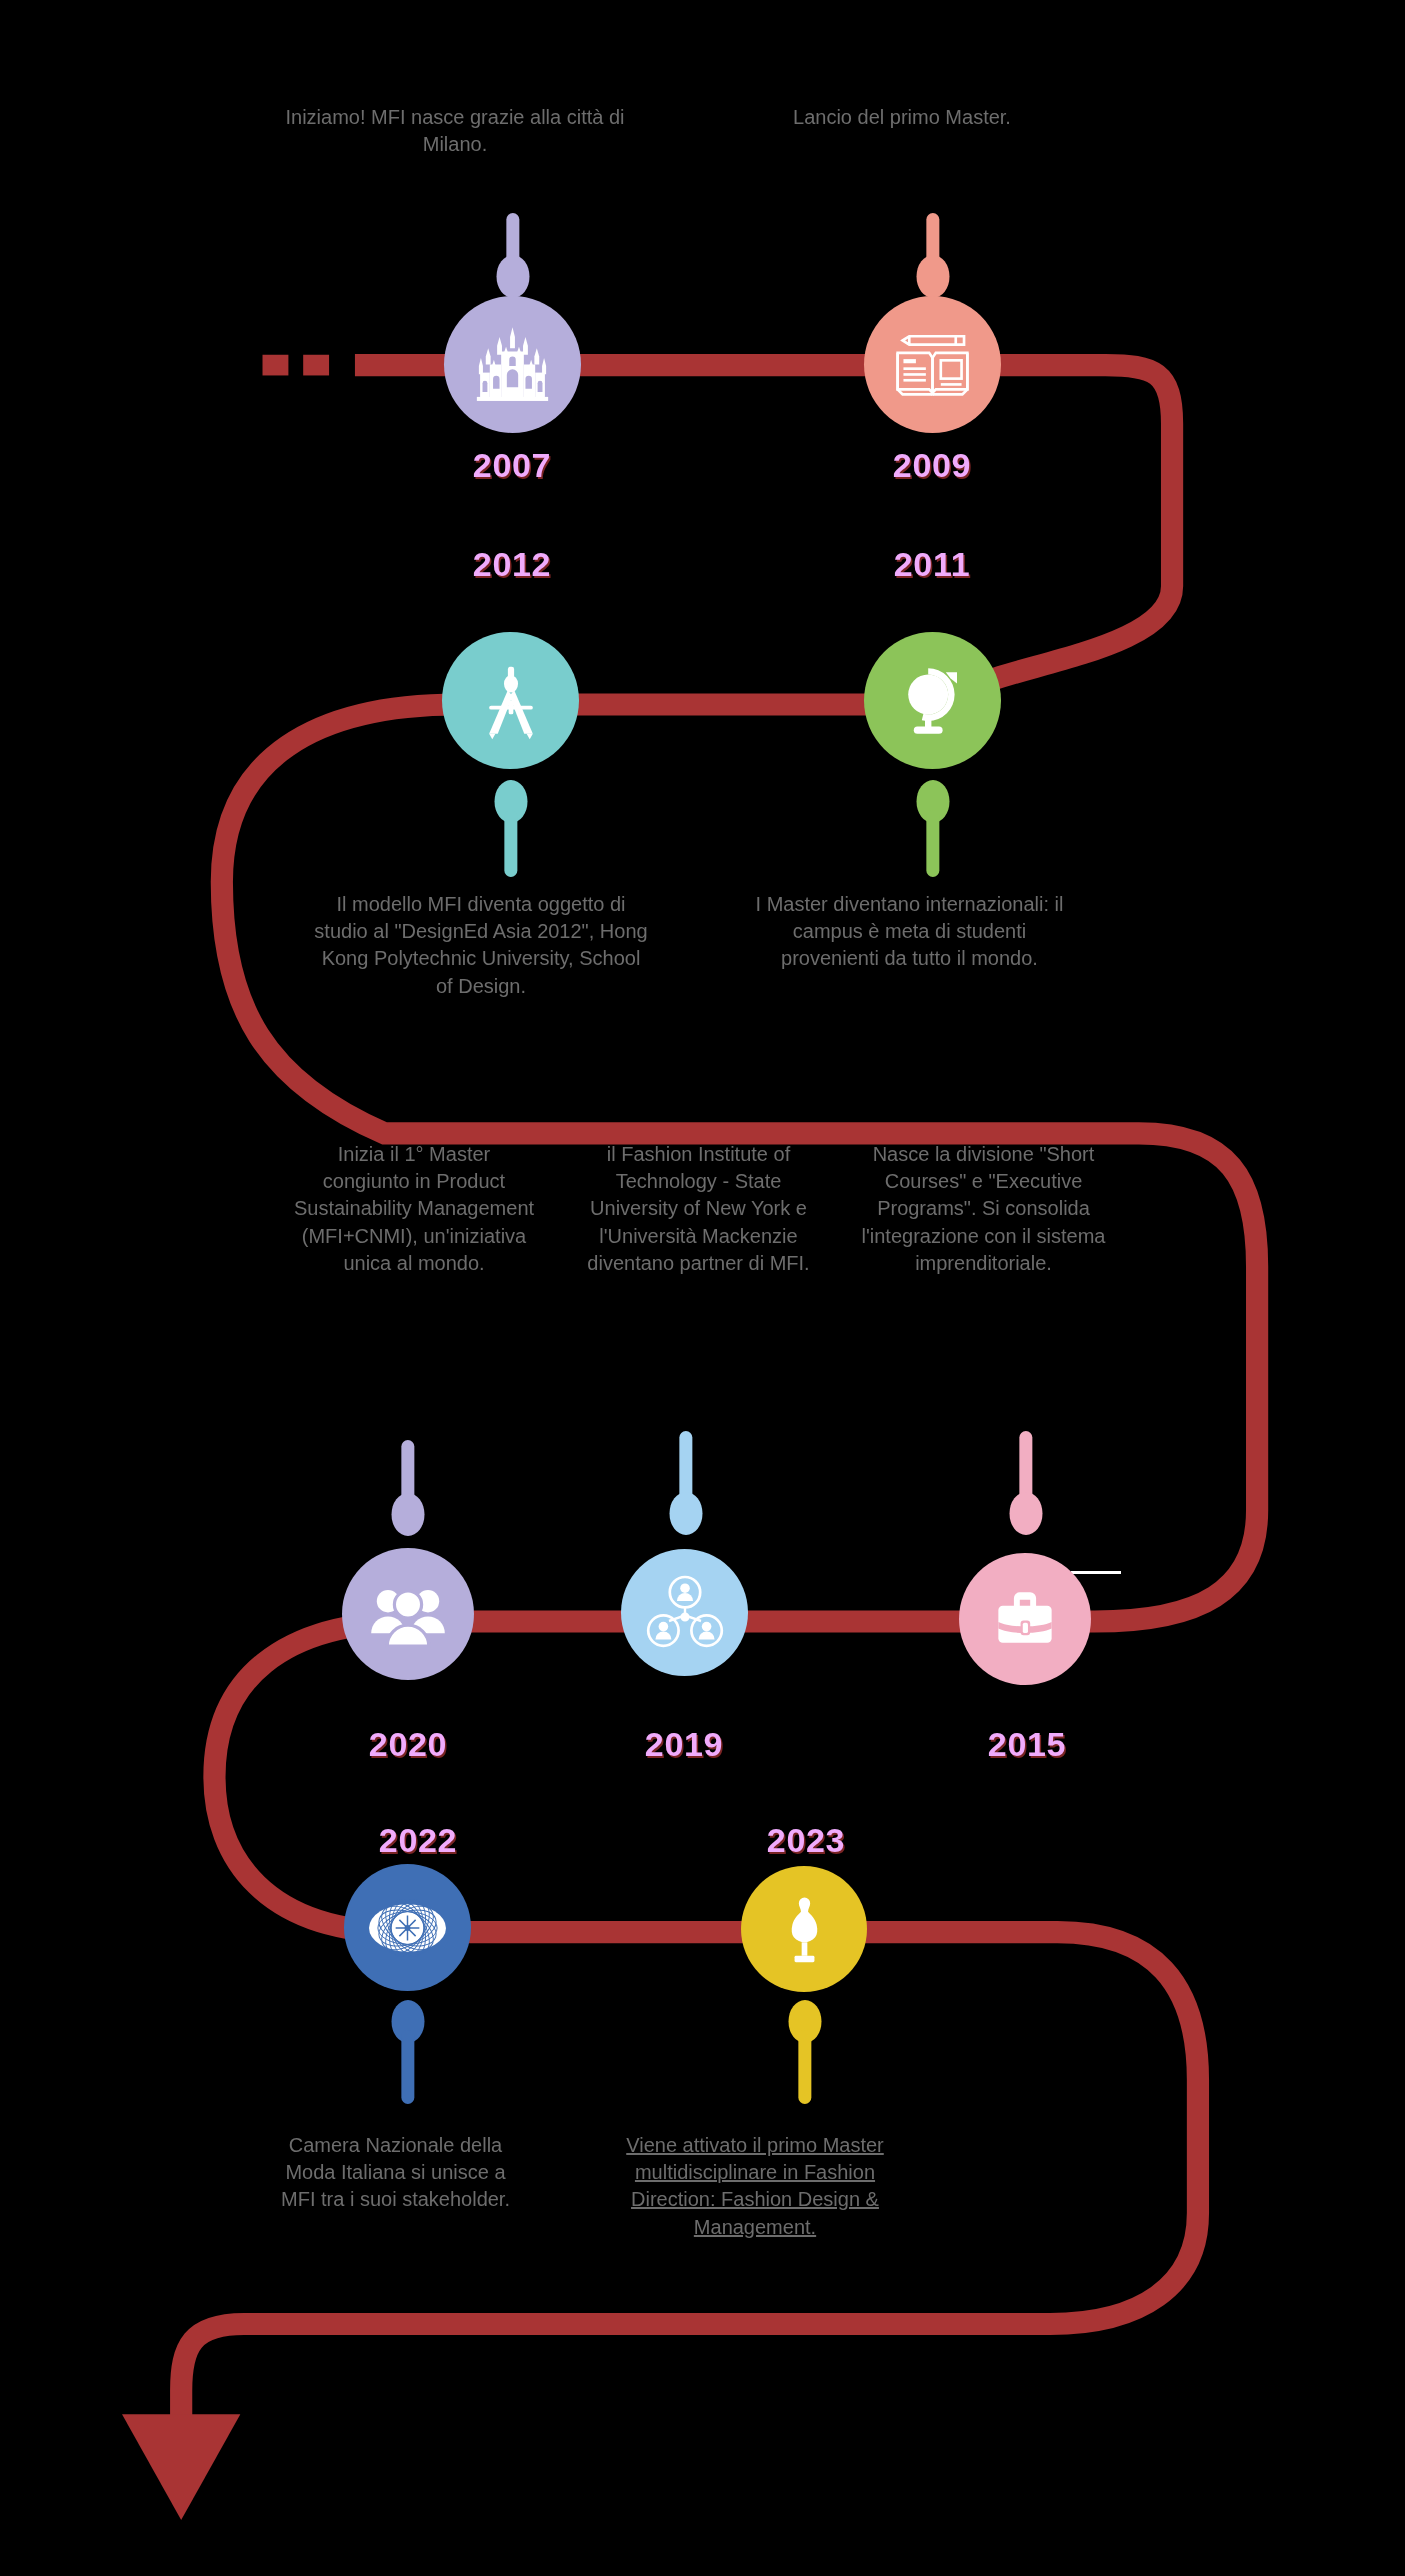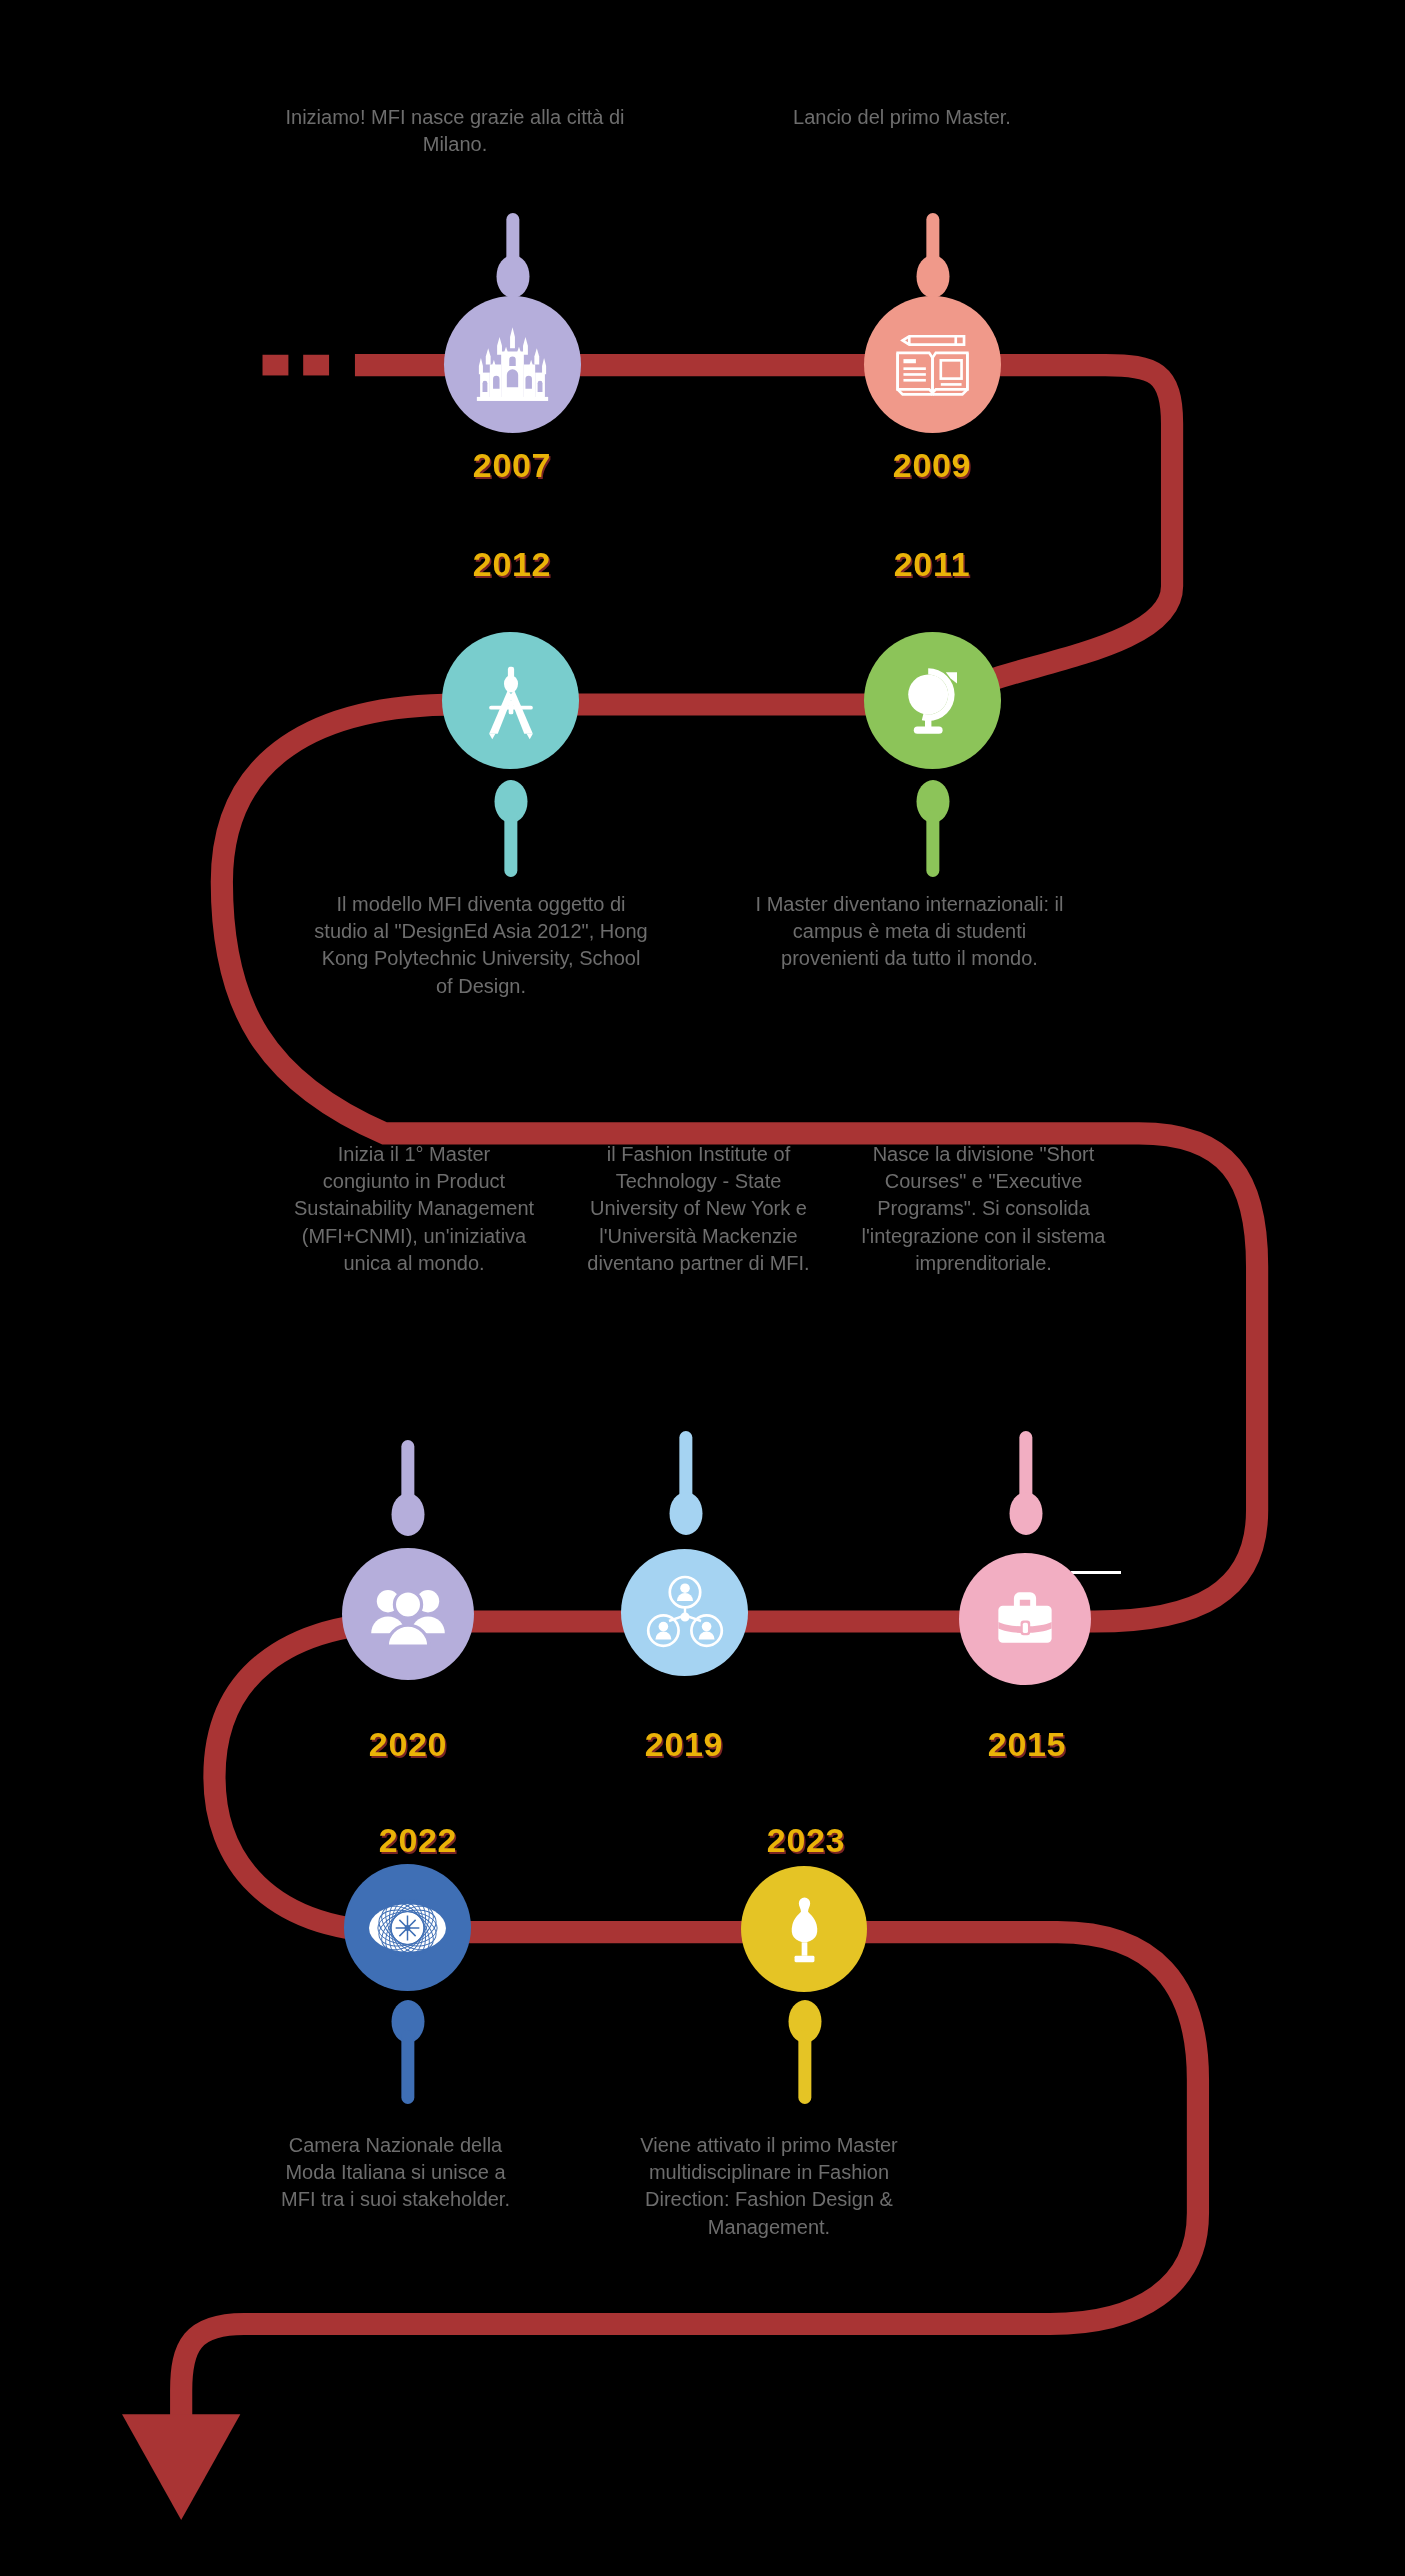--- a/index.html
+++ b/index.html
@@ -15,21 +15,21 @@
   
   .node{position:absolute;border-radius:50%;display:flex;align-items:center;justify-content:center;}
   .node svg{display:block;}
 
   .stem{position:absolute;}
   .stem .bar{position:absolute;left:50%;transform:translateX(-50%);width:13.3px;border-radius:6.7px;}
   .stem .bulb{position:absolute;left:50%;transform:translateX(-50%);width:33px;height:43px;border-radius:50%;}
 
   .year{
     position:absolute;text-align:center;
-    color:#eab308;
+    color:#f0abfc;
     font-weight:bold;font-size:34px;letter-spacing:0.7px;
     text-shadow:1.5px 1.5px 0 #7a2424;
     font-family:"Liberation Sans","DejaVu Sans",sans-serif;
     white-space:nowrap;
   }
 
   .caption{
     position:absolute;text-align:center;
     color:#6d6d6d;
     font-size:20px;line-height:1.36;
@@ -279,16 +279,16 @@
         <path d="M50 5 a8 8 0 0 1 8 8 c0 5 -3 7 -3 12 c4 4 10 10 12 18 c2 8 1 14 -2 18 c-4 5 -10 7 -15 7 c-5 0 -11 -2 -15 -7 c-3 -4 -4 -10 -2 -18 c2 -8 8 -14 12 -18 c0 -5 -3 -7 -3 -12 a8 8 0 0 1 8 -8 Z"></path>
         <rect x="46" y="68" width="8" height="19"></rect>
         <rect x="36" y="87" width="28" height="9" rx="2"></rect>
       </svg>
     </span>
   </div>
   <div class="stem" style="left:788px;top:1976px;width:33px;height:96px;">
     <div class="bulb" style="top:0px;background:#e5c425;"></div>
     <div class="bar" style="top:30px;height:74px;background:#e5c425;"></div>
   </div>
-  <div class="caption" style="left:621px;top:2108px;width:296px;">Viene attivato il primo Master multidisciplinare in Fashion Direction: Fashion Design &amp; Management.</div>
+  <div class="caption" style="left:607px;top:2108px;width:296px;text-decoration:underline;">Viene attivato il primo Master multidisciplinare in Fashion Direction: Fashion Design &amp; Management.</div>
 
 </div>
 
 
 </body></html>

